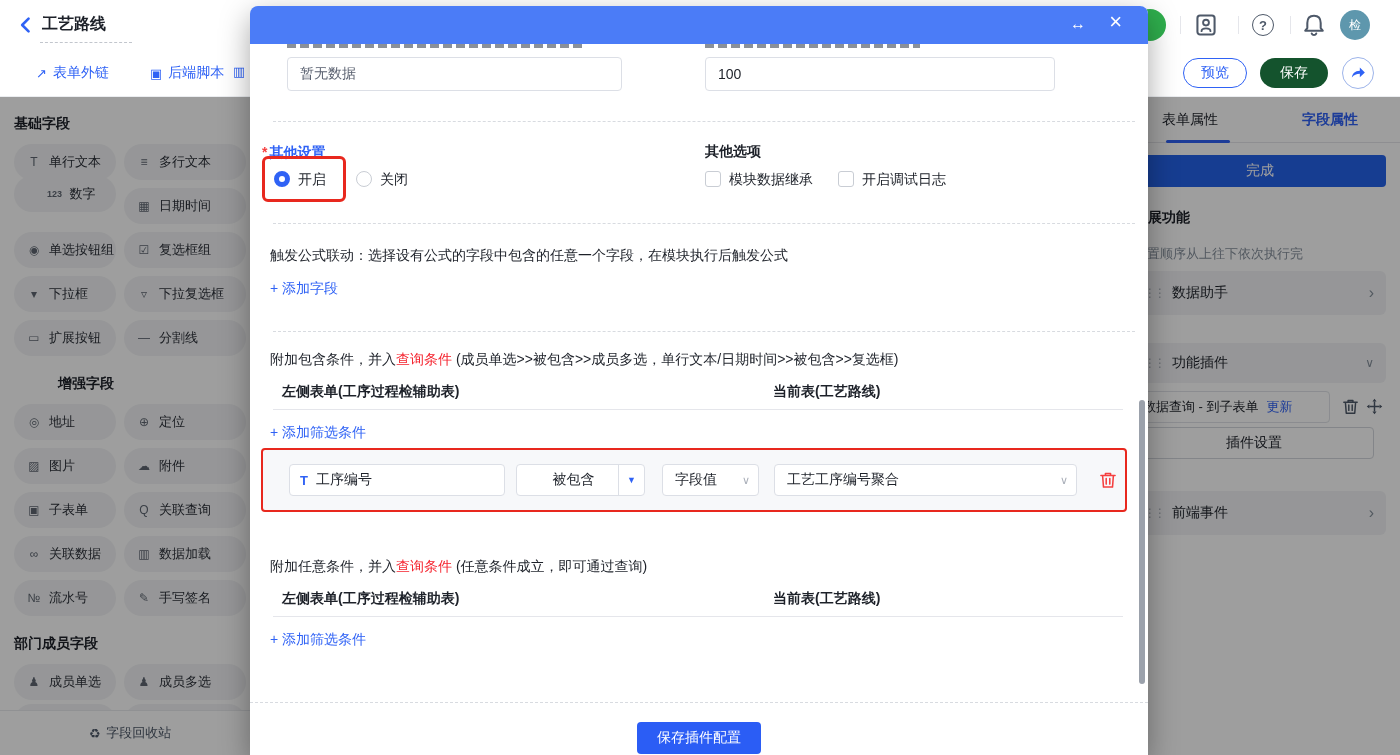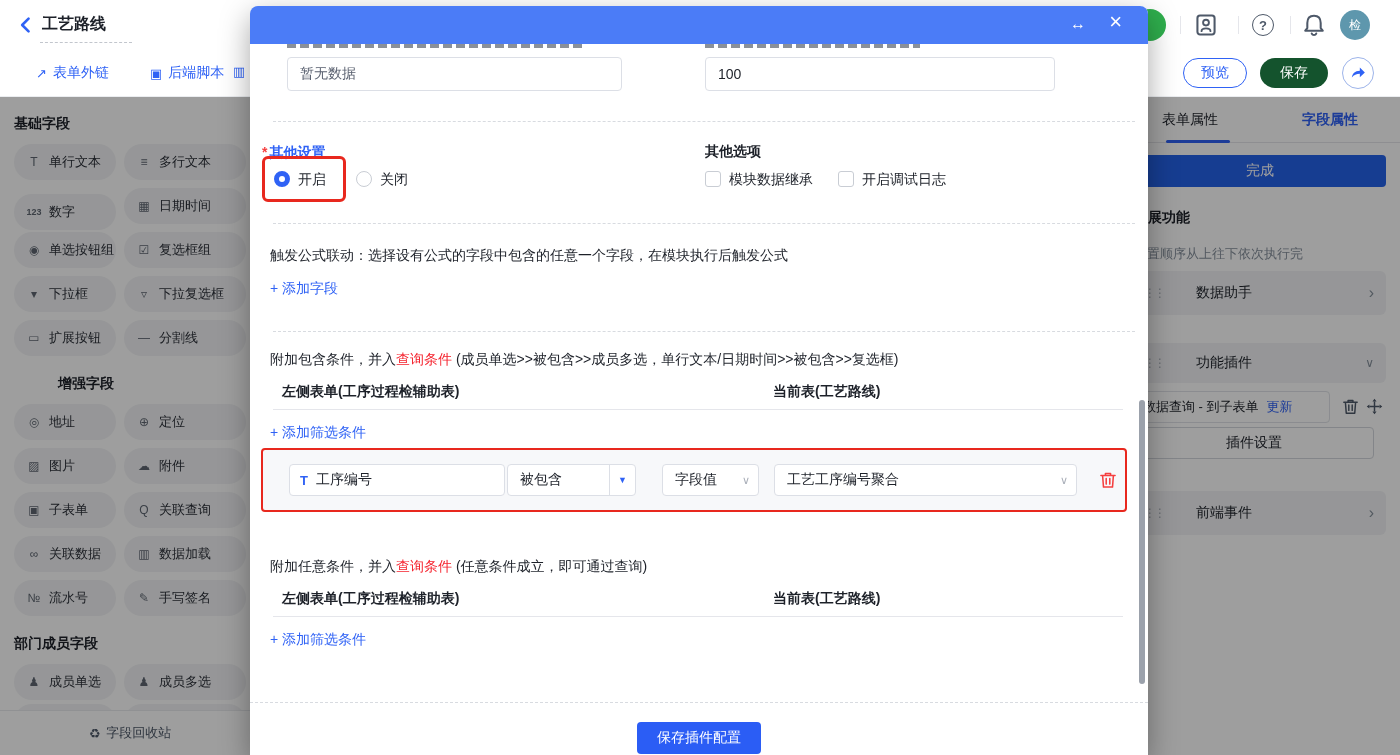--- a/index.html
+++ b/index.html
@@ -46,21 +46,21 @@
   .rtab { width:140px; display:flex; align-items:center; justify-content:center; font-size:14px; color:#1d2129; cursor:pointer; }
   .rtab.active { color:#2f62f5; font-weight:700; }
   .rtab-underline { left:46px; top:43px; width:64px; height:3px; background:#2f62f5; border-radius:2px; }
   .btn-done { left:14px; top:58px; width:252px; height:32px; background:#2563eb; border-radius:4px;
     color:#fff; font-size:14px; display:flex; align-items:center; justify-content:center; cursor:pointer; }
   .toggle { width:40px; height:22px; border-radius:11px; background:#3ec34a; position:relative; cursor:pointer; }
   .toggle .tlabel { position:absolute; left:7px; top:4px; font-size:11px; color:#fff; }
   .toggle .knob { position:absolute; right:2px; top:2px; width:18px; height:18px; border-radius:50%; background:#fff; }
   .rcard { width:252px; height:44px; background:#f2f3f5; border-radius:6px; display:flex; align-items:center; cursor:pointer; }
   .rcard .drag { color:#a9aeb8; font-size:12px; letter-spacing:-2px; margin:0 8px 0 10px; }
-  .rcard .ctitle { font-size:14px; color:#1d2129; flex:1;margin-left:24px; }
+  .rcard .ctitle { font-size:14px; color:#1d2129; flex:1; }
   .rcard .chev { color:#86909c; font-size:16px; margin-right:12px; }
   .plugin-box { width:196px; height:32px; background:#fff; border:1px solid #e0e3e8; border-radius:4px;
     display:flex; align-items:center; padding:9px 8px; gap:8px; cursor:pointer; }
   .plugin-box .pname { font-size:13px; color:#1d2129; white-space:nowrap; overflow:hidden; }
   .plugin-box .pupdate { font-size:13px; color:#2f62f5; }
   .btn-outline { width:240px; height:32px; background:#fff; border:1px solid #d4d7dd; border-radius:4px;
     color:#1d2129; font-size:14px; display:flex; align-items:center; justify-content:center; cursor:pointer; }
 
   
   .dim { left:0; top:97px; width:1400px; height:658px; background:rgba(0,0,0,.38); z-index:5; }
@@ -164,21 +164,21 @@
     <span class="abs seclbl" style="left:14px;top:18px;">基础字段</span>
 
     <div class="abs chip" style="left:14px;top:47px;width:102px;">
         <span class="cicon">T</span>
         <span>单行文本</span>
       </div>
     <div class="abs chip" style="left:124px;top:47px;width:122px;">
         <span class="cicon">≡</span>
         <span>多行文本</span>
       </div>
-    <div class="abs chip" style="left:14px;top:97px;width:102px;">
+    <div class="abs chip" style="left:14px;top:79px;width:102px;justify-content:center;">
         <span class="cicon" style="font-size:9px;font-weight:700;">123</span>
         <span>数字</span>
       </div>
     <div class="abs chip" style="left:124px;top:91px;width:122px;">
         <span class="cicon">▦</span>
         <span>日期时间</span>
       </div>
     <div class="abs chip" style="left:14px;top:135px;width:102px;">
         <span class="cicon">◉</span>
         <span>单选按钮组</span>
@@ -367,21 +367,21 @@
       <span class="abs colhdr" style="left:32px;top:339px;">左侧表单(工序过程检辅助表)</span>
       <span class="abs colhdr" style="left:523px;top:339px;">当前表(工艺路线)</span>
       <div class="abs hln" style="left:23px;top:365px;width:850px;"></div>
       <span class="abs lnk" style="left:20px;top:380px;">+ 添加筛选条件</span>
 
       <div class="abs cond-row" style="left:11px;top:404px;width:866px;height:64px;">
         <div class="abs sel" style="left:26px;top:14px;width:216px;height:32px;">
           <span style="color:#2f62f5;font-weight:700;font-size:13px;padding-left:10px;">T</span>
           <span class="stext" style="padding-left:8px;">工序编号</span>
         </div>
-        <div class="abs sel" style="left:244px;top:14px;width:129px;height:32px;">
+        <div class="abs sel" style="left:253px;top:14px;width:129px;height:32px;text-align:center;">
           <span class="stext">被包含</span>
           <span class="caret-seg">▼</span>
         </div>
         <div class="abs sel" style="left:399px;top:14px;width:97px;height:32px;">
           <span class="stext">字段值</span>
           <span class="scaret">∨</span>
         </div>
         <div class="abs sel" style="left:511px;top:14px;width:303px;height:32px;">
           <span class="stext">工艺工序编号聚合</span>
           <span class="scaret">∨</span>

